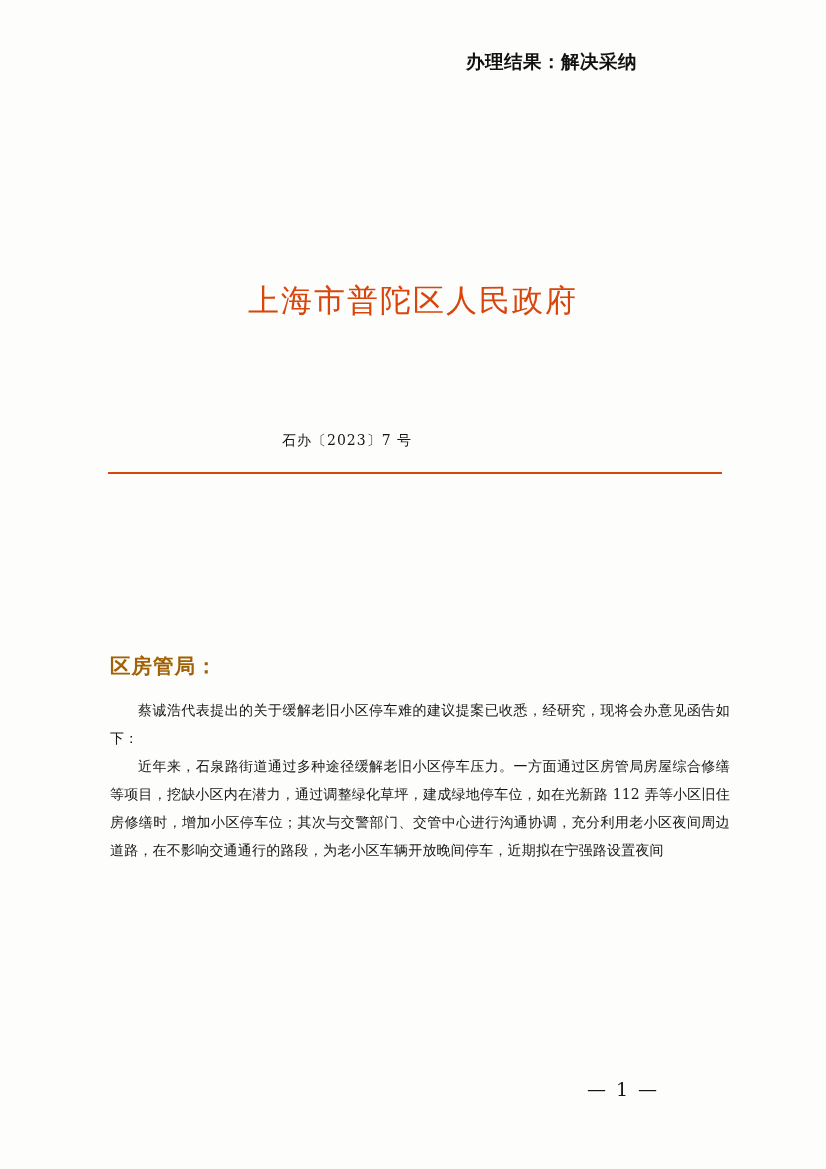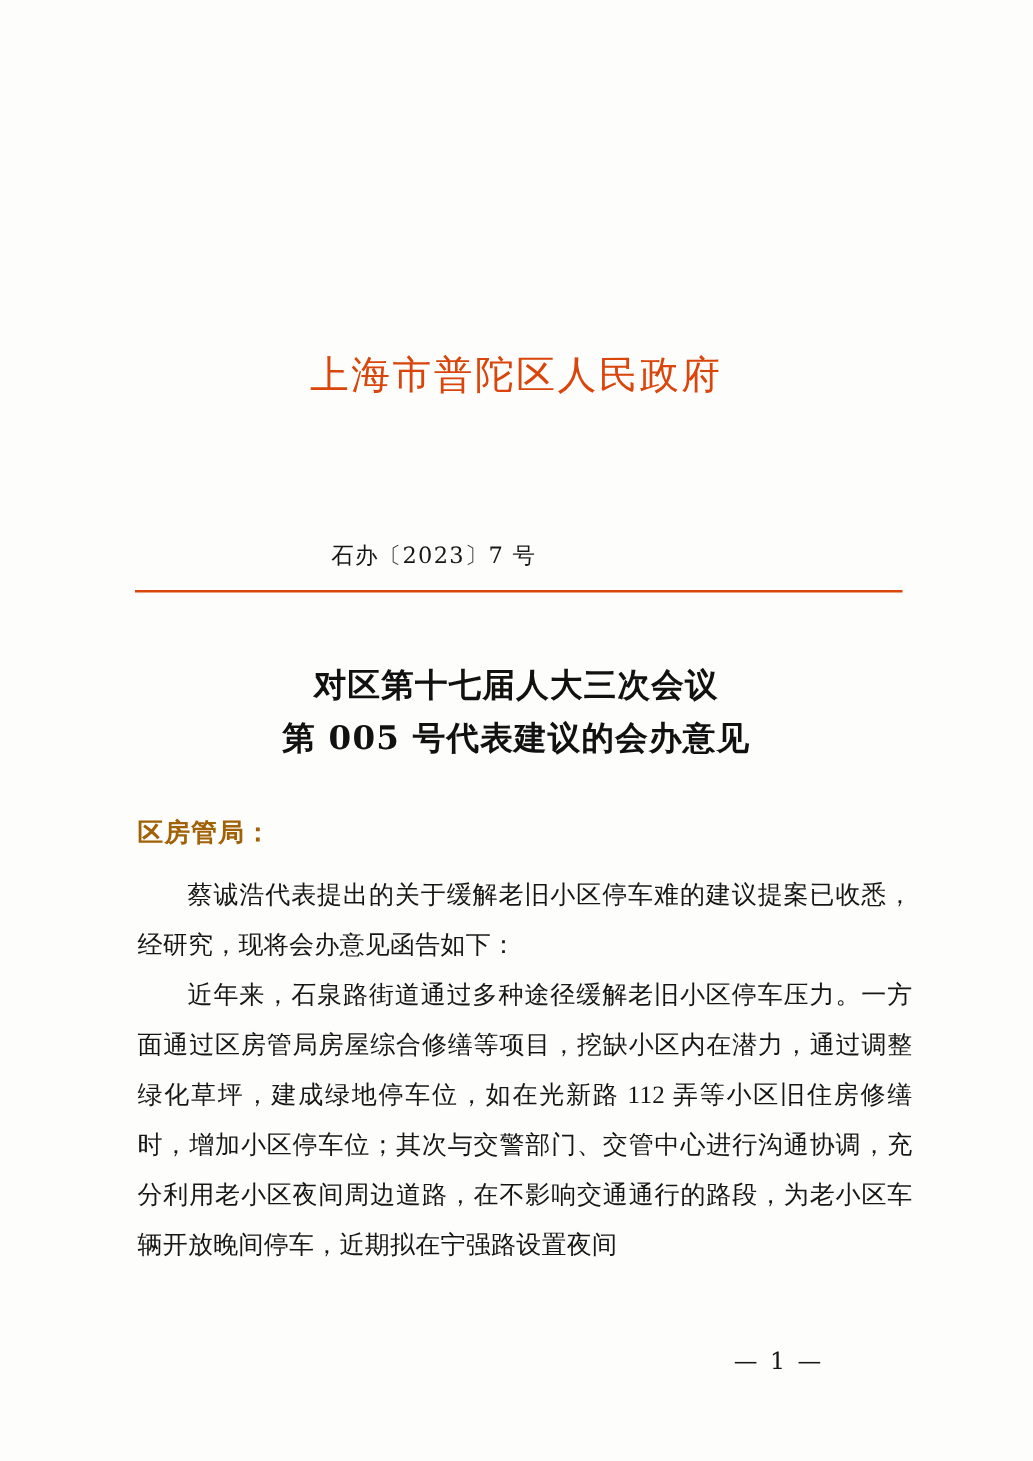--- a/index.html
+++ b/index.html
@@ -57,21 +57,21 @@
     display: block;
   }
 
   
   .doc-number {
     position: absolute;
     top: 432px;
     left: 0;
     width: 694px;
     text-align: center;
-    font-size: 18px;
+    font-size: 14px;
     letter-spacing: 1px;
     color: #161616;
   }
 
   
   .red-rule {
     position: absolute;
     top: 472px;
     left: 108px;
     width: 614px;
@@ -106,26 +106,25 @@
     letter-spacing: 1px;
     color: #a16207;
   }
 
   
   .body-text {
     position: absolute;
     top: 696px;
     left: 110px;
     width: 620px;
-    font-size: 20px;
+    font-size: 14px;
     line-height: 2.0;
     color: #161616;
     letter-spacing: 0.2px;
     text-align: justify;
-    font-family: Liberation Serif, serif;
   }
   .body-text p {
     margin: 0 0 0 0;
     text-indent: 2em;
   }
 
   
   .page-number {
     position: absolute;
     top: 1078px;
@@ -140,34 +139,31 @@
     display: inline-block;
     padding-left: 420px;
   }
 </style>
 </head>
 <body>
 
 <div class="page">
 
   <div class="meta-block">
+    <div class="meta-row">办理结果：解决采纳</div>
   </div>
 
   <div class="doc-title">
     <span class="line1">上海市普陀区人民政府</span>
   </div>
 
   <div class="doc-number">石办〔2023〕7 号</div>
 
   <div class="red-rule"></div>
 
-  <div class="subject">
-    <span class="s-line">对区第十七届人大三次会议</span>
-    <span class="s-line">第 005 号代表建议的会办意见</span>
-  </div>
 
   <div class="recipient">区房管局：</div>
 
   <div class="body-text">
     <p>蔡诚浩代表提出的关于缓解老旧小区停车难的建议提案已收悉，经研究，现将会办意见函告如下：</p>
     <p>近年来，石泉路街道通过多种途径缓解老旧小区停车压力。一方面通过区房管局房屋综合修缮等项目，挖缺小区内在潜力，通过调整绿化草坪，建成绿地停车位，如在光新路 112 弄等小区旧住房修缮时，增加小区停车位；其次与交警部门、交管中心进行沟通协调，充分利用老小区夜间周边道路，在不影响交通通行的路段，为老小区车辆开放晚间停车，近期拟在宁强路设置夜间</p>
   </div>
 
   <div class="page-number">
     <span class="pn-inner">— 1 —</span>

